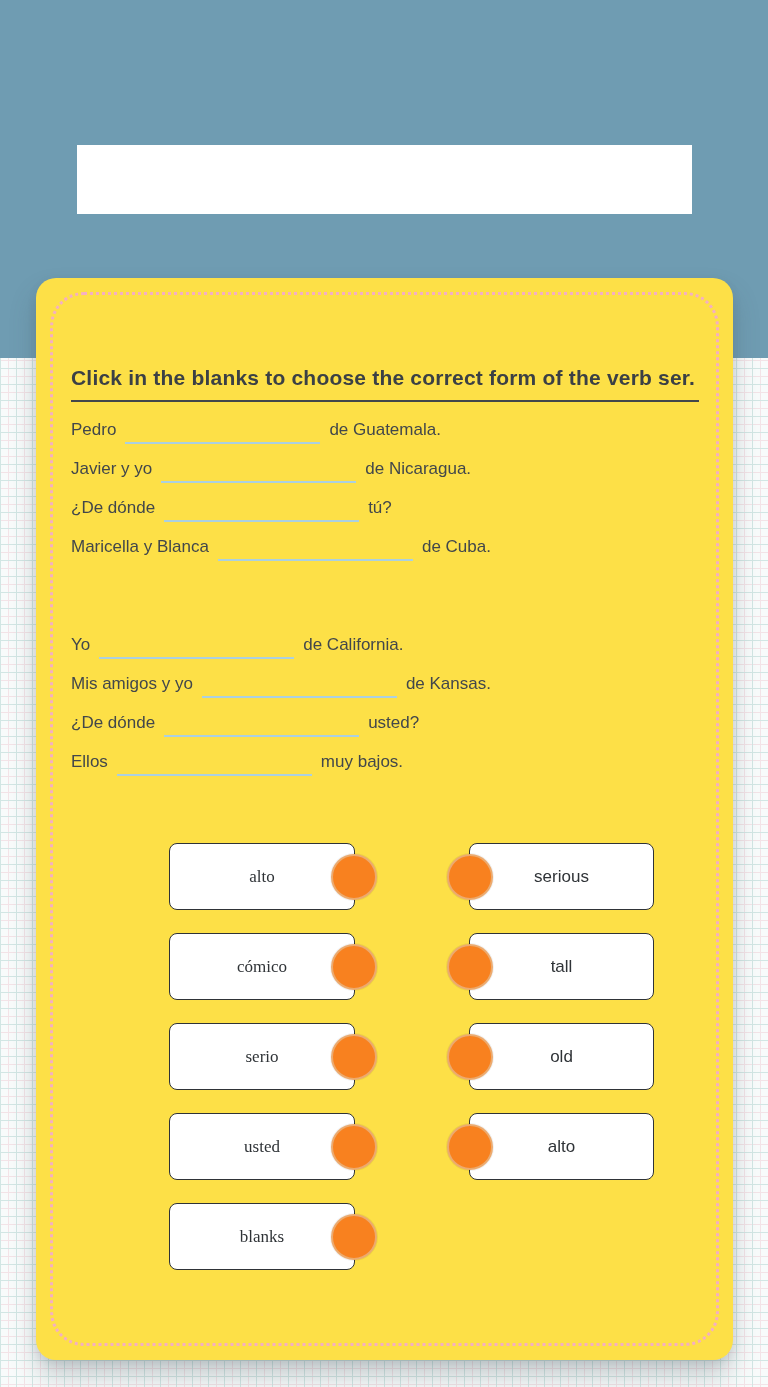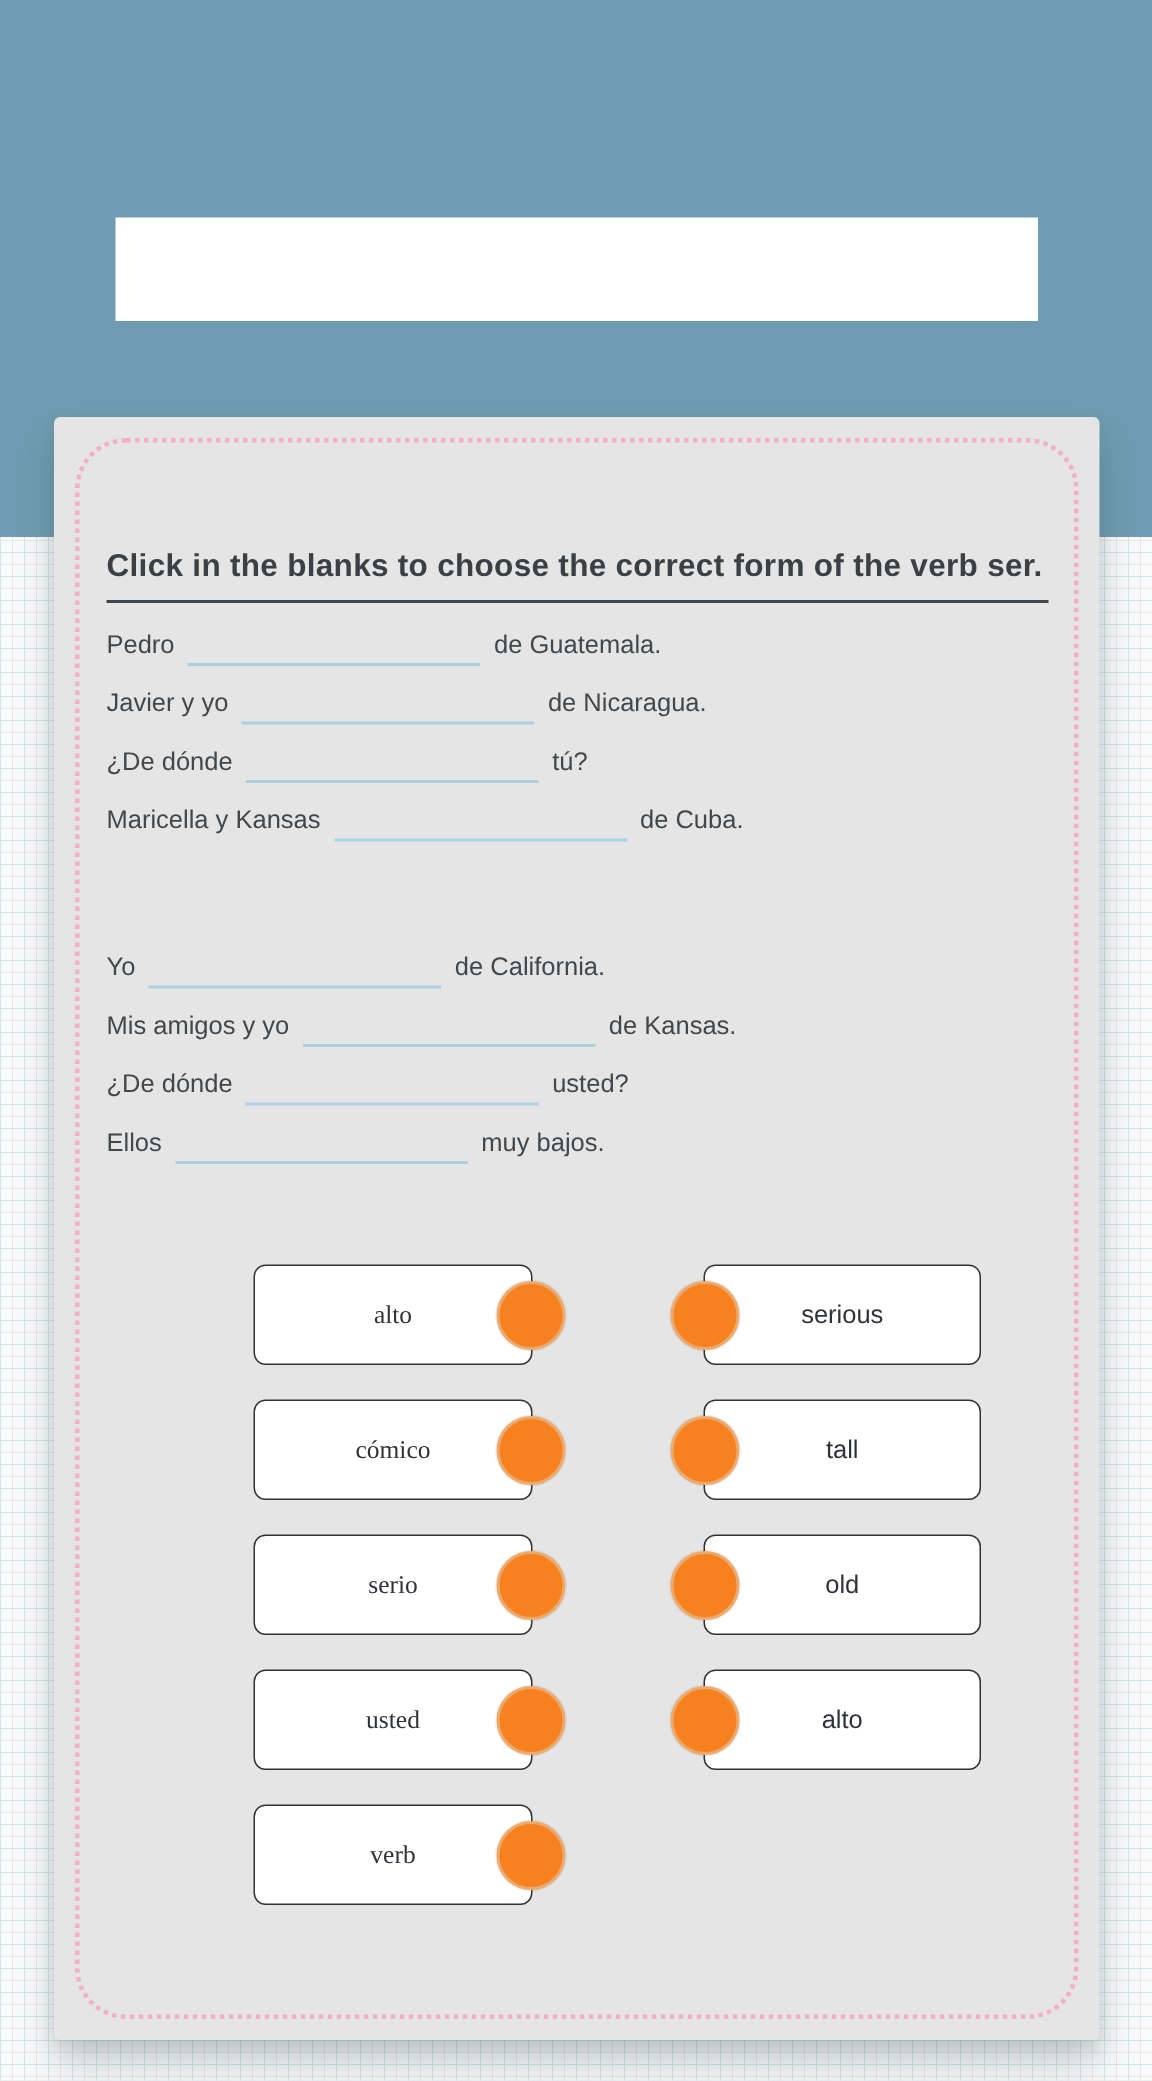--- a/index.html
+++ b/index.html
@@ -20,22 +20,22 @@
   .header-band {
     position: absolute; top: 0; left: 0; width: 768px; height: 358px;
     background: #6f9cb2;
   }
   .title-banner {
     position: absolute; left: 77px; top: 145px; width: 615px; height: 69px;
     background: #ffffff;
   }
   .card {
     position: absolute; left: 36px; top: 278px; width: 697px; height: 1082px;
-    background: #e5e5e5;
-    border-radius: 4px;
+    background: #fde047;
+    border-radius: 20px;
     box-shadow: 0 16px 26px rgba(70, 85, 95, 0.28), 0 4px 10px rgba(70, 85, 95, 0.12);
   }
   .card-dotted-border {
     position: absolute; inset: 14px;
     border: 3px dotted #f5afc2;
     border-radius: 34px;
     pointer-events: none;
   }
   .card-content {
     position: absolute; inset: 0;
@@ -107,21 +107,21 @@
 <div class="card">
   <div class="card-dotted-border"></div>
   <div class="card-content">
     <h1 class="instruction">Click in the blanks to choose the correct form of the verb ser.</h1>
     <div class="heading-rule"></div>
     <div class="fill-groups" id="fill-groups">
         <div class="fill-group">
           <div class="fill-row"><span class="before">Pedro</span><span class="blank"></span><span class="after">de Guatemala.</span></div>
           <div class="fill-row"><span class="before">Javier y yo</span><span class="blank"></span><span class="after">de Nicaragua.</span></div>
           <div class="fill-row"><span class="before">¿De dónde</span><span class="blank"></span><span class="after">tú?</span></div>
-          <div class="fill-row"><span class="before">Maricella y Kansas</span><span class="blank"></span><span class="after">de Cuba.</span></div>
+          <div class="fill-row"><span class="before">Maricella y Blanca</span><span class="blank"></span><span class="after">de Cuba.</span></div>
         </div>
         <div class="fill-group">
           <div class="fill-row"><span class="before">Yo</span><span class="blank"></span><span class="after">de California.</span></div>
           <div class="fill-row"><span class="before">Mis amigos y yo</span><span class="blank"></span><span class="after">de Kansas.</span></div>
           <div class="fill-row"><span class="before">¿De dónde</span><span class="blank"></span><span class="after">usted?</span></div>
           <div class="fill-row"><span class="before">Ellos</span><span class="blank"></span><span class="after">muy bajos.</span></div>
         </div>
       </div>
     <div class="matching" id="matching">
         <div class="match-row">
@@ -159,19 +159,19 @@
             <span class="label">usted</span>
             <span class="dot"></span>
           </div>
           <div class="match-box right">
             <span class="dot"></span>
             <span class="label">alto</span>
           </div>
         </div>
         <div class="match-row">
           <div class="match-box left">
-            <span class="label">verb</span>
+            <span class="label">blanks</span>
             <span class="dot"></span>
           </div>
         </div>
       </div>
   </div>
 </div>
 
 </body></html>

